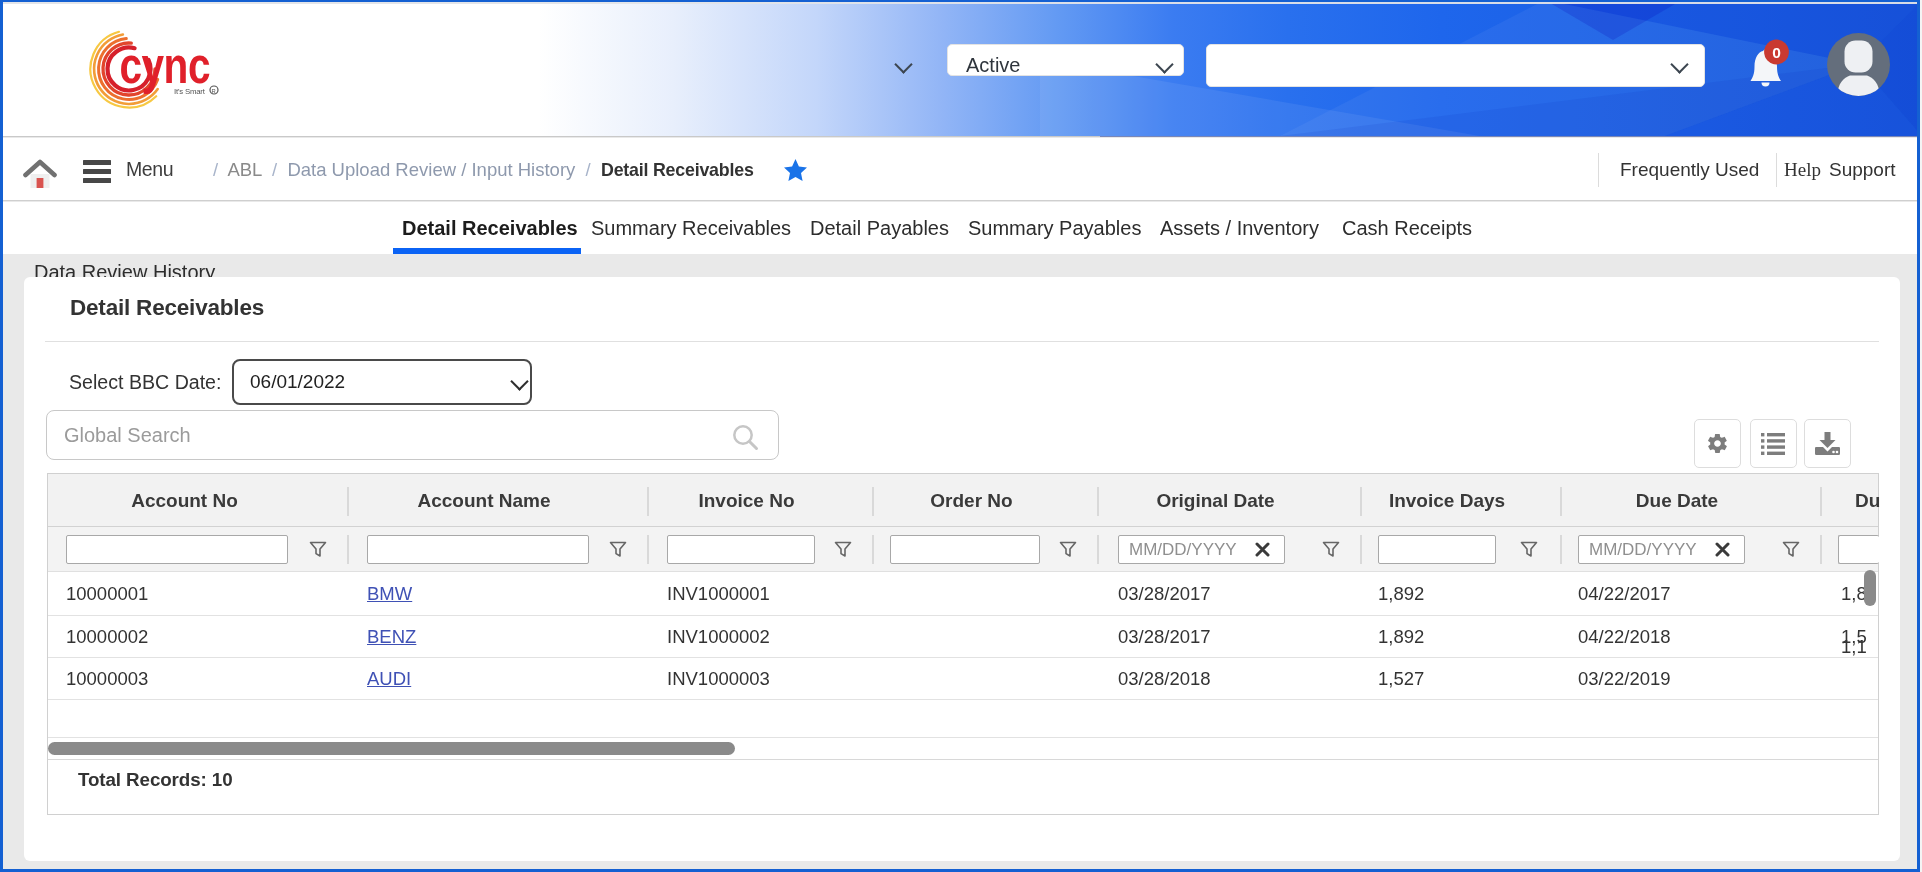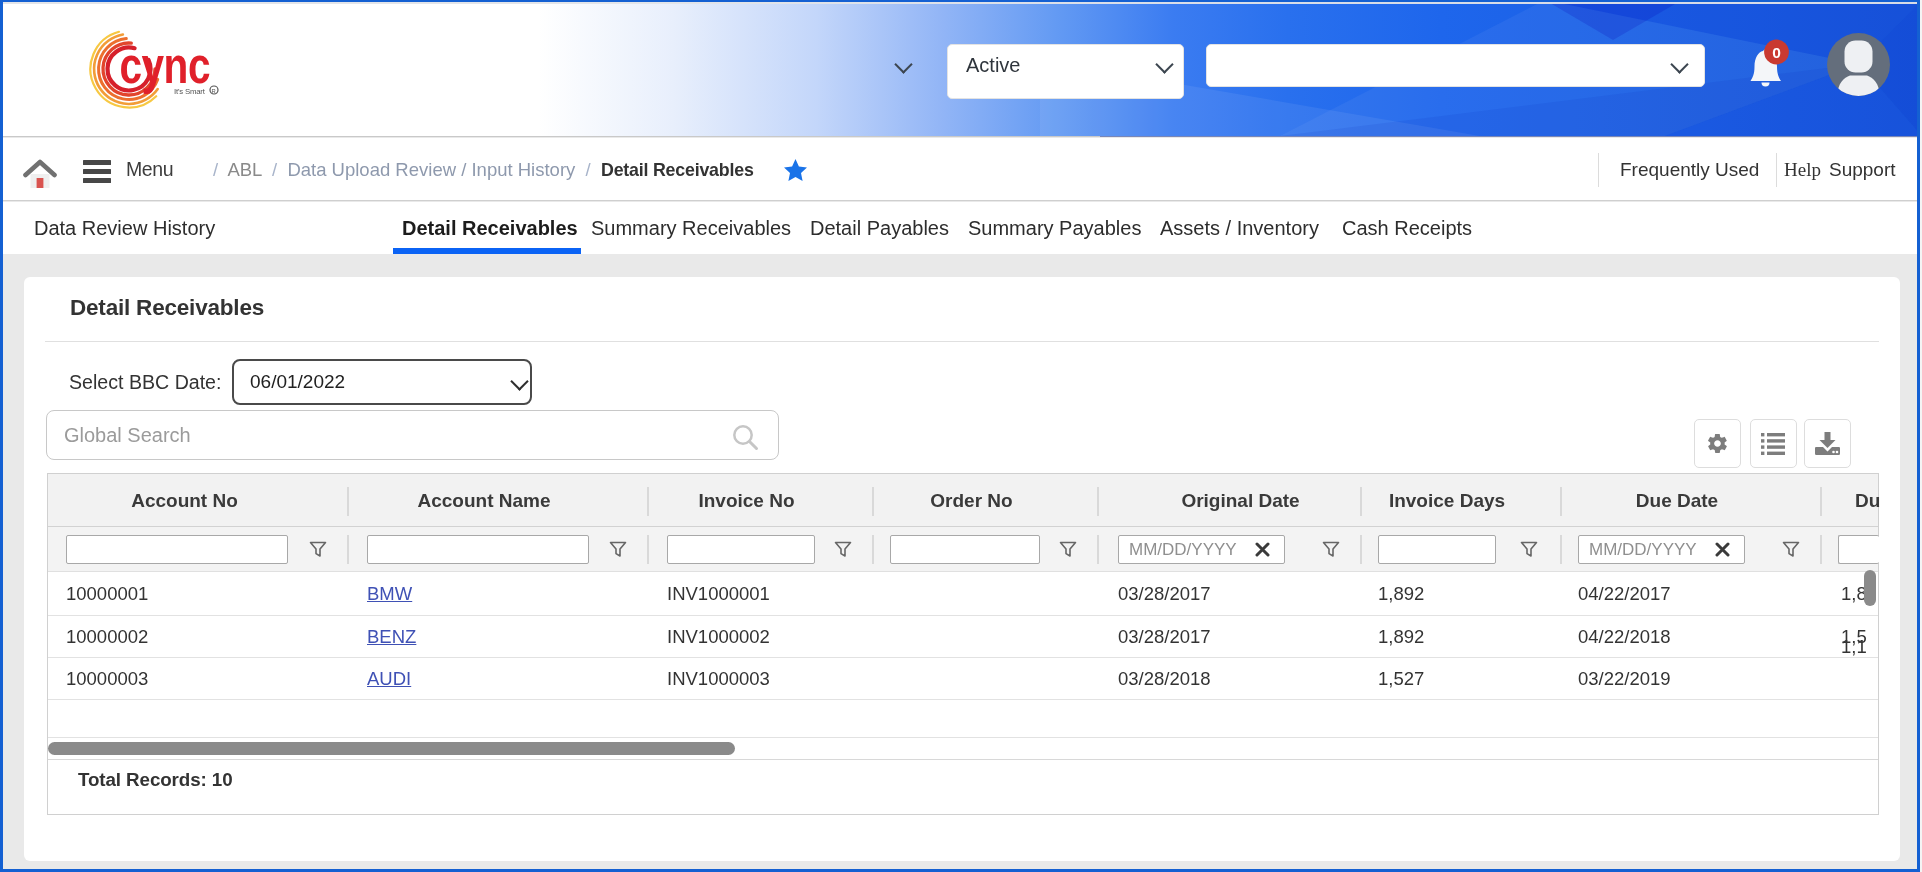--- a/index.html
+++ b/index.html
@@ -54,21 +54,21 @@
       <path d="M 45.3 15.1 A 26.0 26.0 0 1 0 69.0 41.0" stroke="#e2452c" stroke-width="3.3"></path>
       <path d="M 48.6 20.2 A 21.5 21.5 0 1 0 62.5 31.9" stroke="#d6202b" stroke-width="4.2"></path>
     </g>
     <text transform="translate(33.4,55) scale(0.78,1)" font-family="Liberation Sans" font-weight="bold" font-size="52" fill="#e0202a" letter-spacing="-0.6">cync</text>
     <circle cx="128" cy="62" r="4" fill="none" stroke="#555" stroke-width="1.2"></circle>
     <text x="125.4" y="64.8" font-size="5.8" fill="#555">R</text>
     <text x="88" y="66" font-size="7.8" fill="#555" letter-spacing="-0.2">It's Smart</text>
   </svg>
 
   <div class="chev" style="left:897px; top:58px;"></div>
-  <div class="hsel" style="left:947px; top:44px; width:237px; height:55px; color:#2f353c;">Active</div>
+  <div class="hsel" style="left:947px; top:44px; width:237px; height:32px; color:#2f353c;">Active</div>
   <div class="chev" style="left:1158px; top:58px;"></div>
   <div class="hsel" style="left:1206px; top:44px; width:499px; height:43px;"></div>
   <div class="chev" style="left:1673px; top:58px;"></div>
 
   <svg class="abs" style="left:1748px; top:38px;" width="44" height="52" viewBox="0 0 44 52">
     <path d="M2.5 43 C 4.5 39.5 6.5 36.5 6.5 28.5 C 6.5 19.5 10.5 14 15 13 A 3 3 0 0 1 20.5 13 C 25 14 29 19.5 29 28.5 C 29 36.5 31 39.5 33 43 Z" fill="#f4f6f9"></path>
     <path d="M13.5 44.5 a 4 4 0 0 0 8 0 z" fill="#f4f6f9"></path>
     <circle cx="28.5" cy="14" r="12.4" fill="#c93a31"></circle>
     <text x="28.5" y="19.5" font-size="15.5" font-weight="bold" fill="#fff" text-anchor="middle">0</text>
   </svg>
@@ -110,21 +110,21 @@
     <path d="M11.5 0 L14.9 7.4 L23 8.4 L17 14 L18.6 22 L11.5 18 L4.4 22 L6 14 L0 8.4 L8.1 7.4 Z" fill="#1a73e8"></path>
   </svg>
   <div class="abs" style="left:1598px; top:15px; width:1px; height:34px; background:#dcdcdc;"></div>
   <div class="abs" style="left:1620px; top:0; height:76px; line-height:63px; font-size:19px; color:#333;">Frequently Used</div>
   <div class="abs" style="left:1776px; top:15px; width:1px; height:34px; background:#dcdcdc;"></div>
   <div class="abs" style="left:1784px; top:0; height:63px; line-height:63px; font-size:19px; color:#333;font-family:Liberation Serif, serif;">Help</div>
   <div class="abs" style="left:1829px; top:0; height:63px; line-height:63px; font-size:19px; color:#333;">Support</div>
 </div>
 
 <div id="tabrow">
-  <div class="tab" style="left:34px;">Data Review History</div>
+  <div class="tab" style="left:34px;margin-top:44px;">Data Review History</div>
   <div class="tab" style="left:402px; font-weight:bold; color:#1c1c1c;">Detail Receivables</div>
   <div class="tab" style="left:810px;">Detail Payables</div>
   <div class="tab" style="left:591px;">Summary Receivables</div>
   <div class="tab" style="left:968px;">Summary Payables</div>
   <div class="tab" style="left:1160px;">Assets / Inventory</div>
   <div class="tab" style="left:1342px;">Cash Receipts</div>
   <div class="abs" style="left:393px; top:46px; width:188px; height:6px; background:#0b63f5;"></div>
 </div>
 
 <div id="card"></div>
@@ -171,21 +171,21 @@
 </svg>
 
 <div id="grid"></div>
 
 <div class="abs" style="left:48px; top:474px; width:1830px; height:53px; background:#f2f2f2; border-bottom:1px solid #d2d2d2;"></div>
 <div class="abs" style="left:48px; top:527px; width:1830px; height:45px; background:#f3f3f3; border-bottom:1px solid #e0e0e0;"></div>
 <div class="hcell" style="left:48px;  width:273px;">Account No</div>
 <div class="hcell" style="left:347px; width:274px;">Account Name</div>
 <div class="hcell" style="left:647px; width:199px;">Invoice No</div>
 <div class="hcell" style="left:872px; width:199px;">Order No</div>
-<div class="hcell" style="left:1097px; width:237px;margin-left:25px;">Original Date</div>
+<div class="hcell" style="left:1097px; width:237px;">Original Date</div>
 <div class="hcell" style="left:1360px; width:174px;">Invoice Days</div>
 <div class="hcell" style="left:1560px; width:234px;">Due Date</div>
 <div class="hcell" style="left:1820px; width:120px; text-align:left; padding-left:35px;">Du</div>
 
 <div class="colsep" style="left:347px; top:487px; height:29px;"></div>
 <div class="colsep" style="left:647px; top:487px; height:29px;"></div>
 <div class="colsep" style="left:872px; top:487px; height:29px;"></div>
 <div class="colsep" style="left:1097px; top:487px; height:29px;"></div>
 <div class="colsep" style="left:1360px; top:487px; height:29px;"></div>
 <div class="colsep" style="left:1560px; top:487px; height:29px;"></div>

